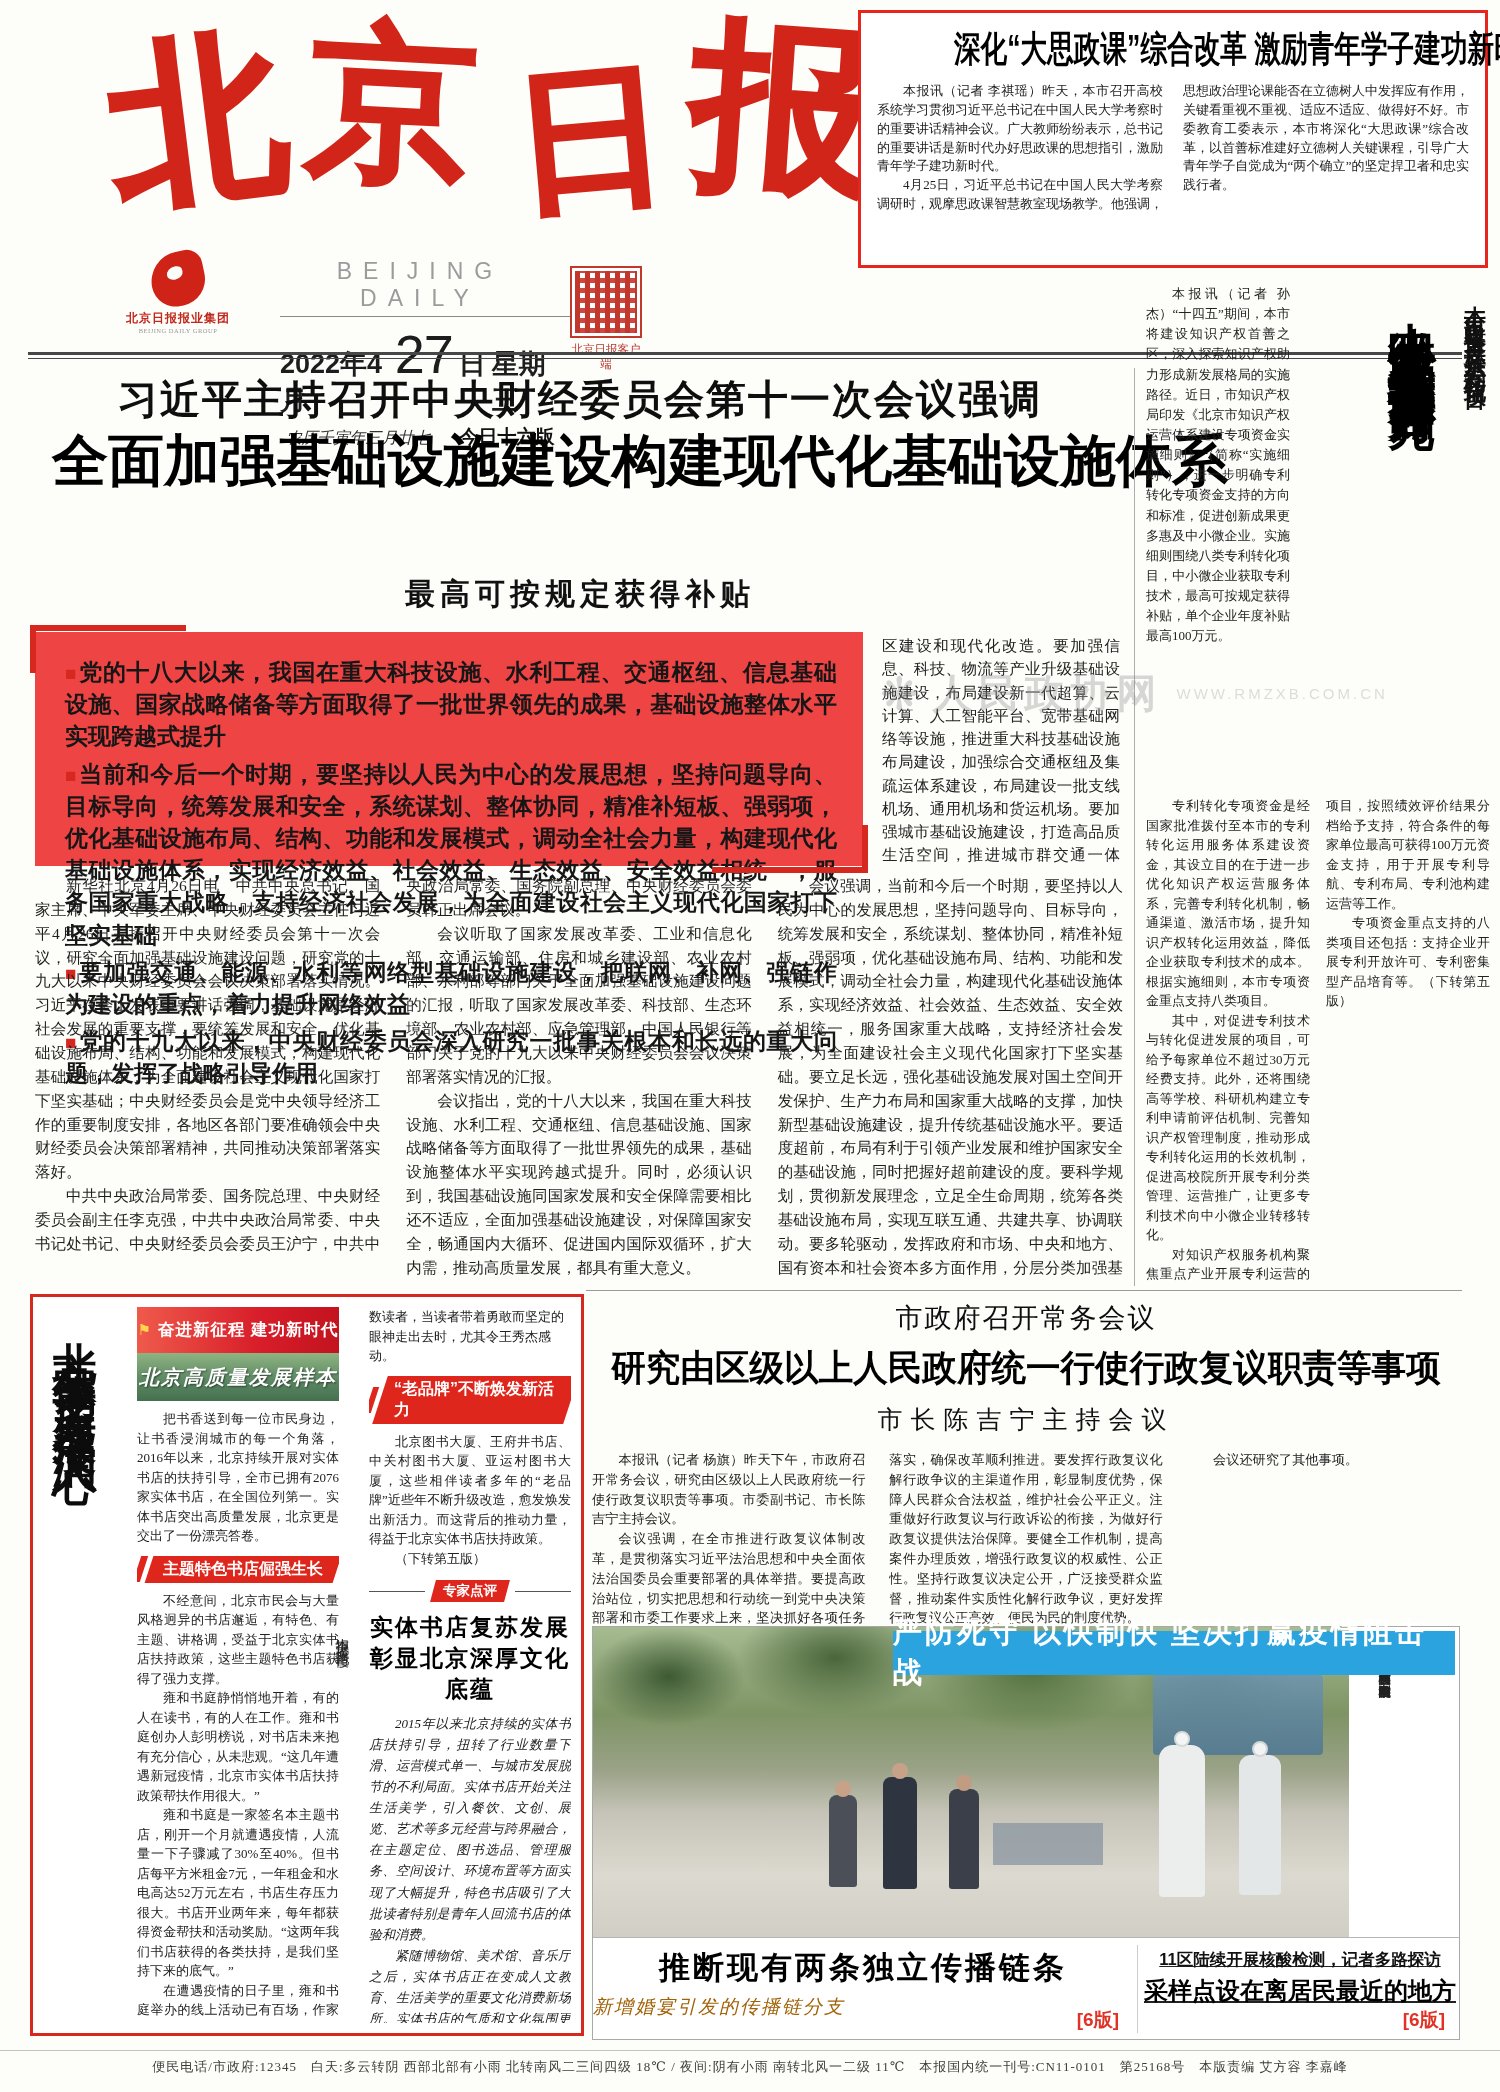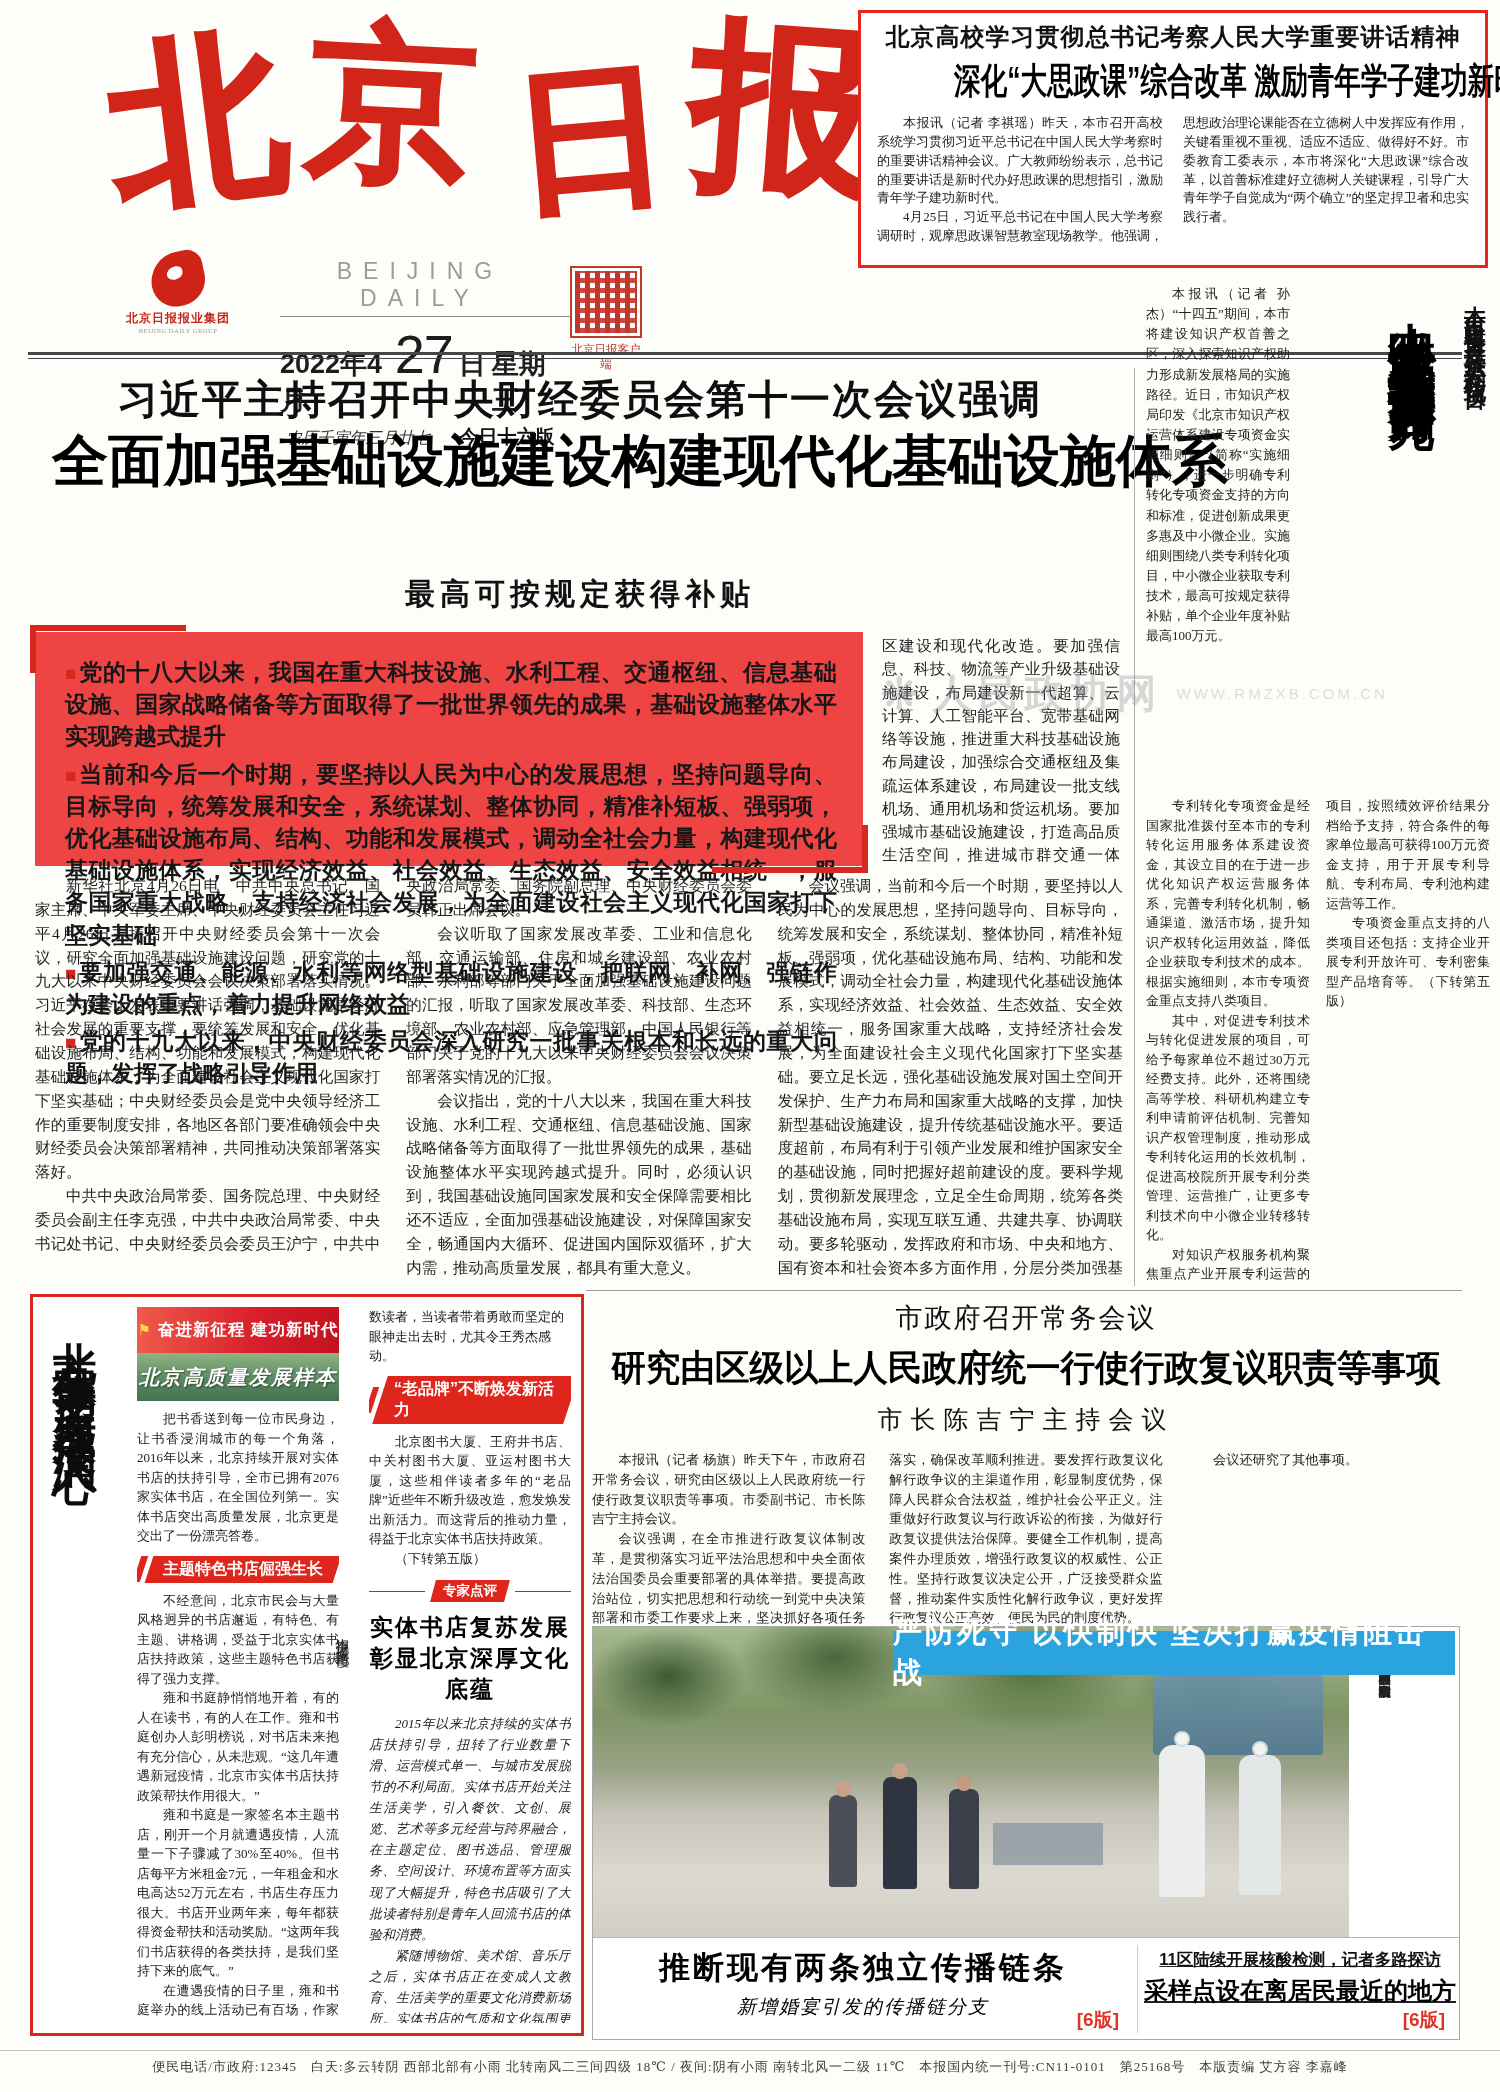--- a/index.html
+++ b/index.html
@@ -129,21 +129,21 @@
   .tent{position:absolute;left:560px;top:48px;width:170px;height:80px;background:linear-gradient(180deg,#6d94ae,#4e7693);opacity:.85;border-radius:4px;}
   .table{position:absolute;left:400px;top:196px;width:110px;height:42px;background:#8d99a3;opacity:.8;}
   .banner-blue{position:absolute;left:300px;top:4px;right:4px;height:44px;background:#2aa3df;color:#fff;
       display:flex;align-items:center;justify-content:center;font-size:29px;font-weight:900;letter-spacing:3px;z-index:3;}
   .photocap{position:absolute;left:756px;top:0;width:110px;height:310px;background:#fff;box-sizing:border-box;
       padding:10px 6px;font-size:12.5px;line-height:1.55;color:#222;}
   .photocap .shot{font-weight:bold;margin-top:10px;display:block;}
   .capline{position:absolute;left:0;top:310px;width:866px;height:0;border-top:1px solid #b5b5b5;}
   .news1{position:absolute;left:0;top:312px;width:540px;height:100px;}
   .news1 .t{font-size:31px;font-weight:900;text-align:center;color:#000;margin-top:8px;letter-spacing:3px;}
-  .news1 .s{font-size:19px;font-style:italic;text-align:center;margin-top:5px;color:#000000;letter-spacing:2px;}
+  .news1 .s{font-size:19px;font-style:italic;margin-top:5px;color:#a16207;letter-spacing:2px;}
   .news1 .pg,.news2 .pg{position:absolute;right:14px;bottom:6px;color:#e03325;font-size:19px;font-weight:bold;}
   .newsdiv{position:absolute;left:544px;top:318px;height:88px;border-left:1px solid #ccc;}
   .news2{position:absolute;left:548px;top:312px;width:318px;height:100px;text-decoration:underline;}
   .news2 .t1{font-size:16.5px;font-weight:bold;margin-top:10px;text-align:center;color:#111;}
   .news2 .t2{font-size:24px;font-weight:900;margin-top:4px;text-align:center;color:#000;}
 
   
   .footrule{left:0;top:2050px;width:1500px;height:0;border-top:1px solid #c2c2c2;}
   .footer{left:0;top:2058px;width:1500px;text-align:center;font-size:13px;color:#3d3d3d;letter-spacing:1px;}
 </style>
@@ -181,21 +181,20 @@
   </div>
 
   <div class="abs" style="left:570px;top:266px;width:72px;">
     <div class="qr">
         <div class="qrgrid"></div>
       </div>
     <div class="qrcap">北京日报客户端</div>
   </div>
 
   <div class="abs topbox">
-    <div class="kick sans">北京高校学习贯彻总书记考察人民大学重要讲话精神</div>
     <div class="hl sans">深化“大思政课”综合改革 激励青年学子建功新时代</div>
     <div class="bd">
         <p>本报讯（记者 李祺瑶）昨天，本市召开高校系统学习贯彻习近平总书记在中国人民大学考察时的重要讲话精神会议。广大教师纷纷表示，总书记的重要讲话是新时代办好思政课的思想指引，激励青年学子建功新时代。</p>
         <p>4月25日，习近平总书记在中国人民大学考察调研时，观摩思政课智慧教室现场教学。他强调，思想政治理论课能否在立德树人中发挥应有作用，关键看重视不重视、适应不适应、做得好不好。市委教育工委表示，本市将深化“大思政课”综合改革，以首善标准建好立德树人关键课程，引导广大青年学子自觉成为“两个确立”的坚定捍卫者和忠实践行者。</p>
       </div>
   </div>
 
   <div class="abs rule-mast"></div>
 
   <div class="abs lead-kick sans">习近平主持召开中央财经委员会第十一次会议强调</div>

